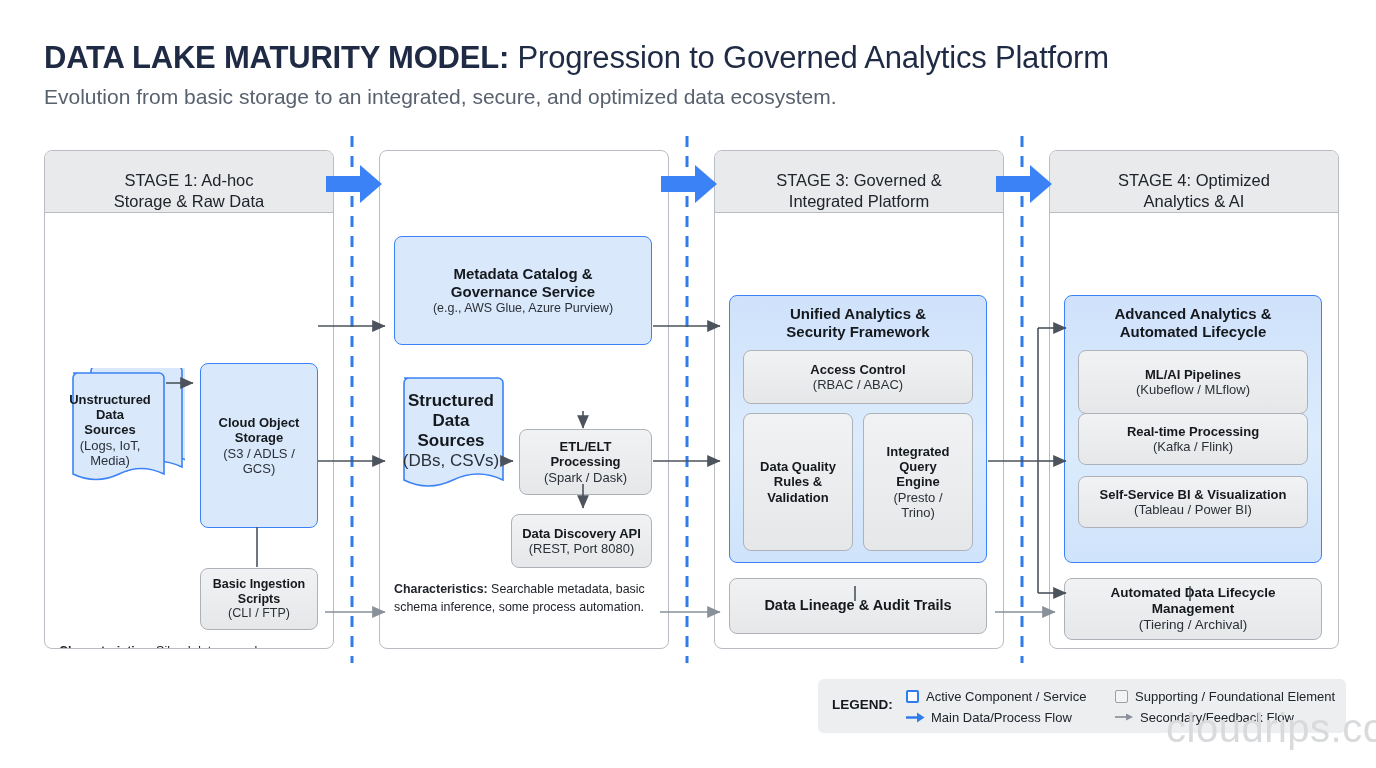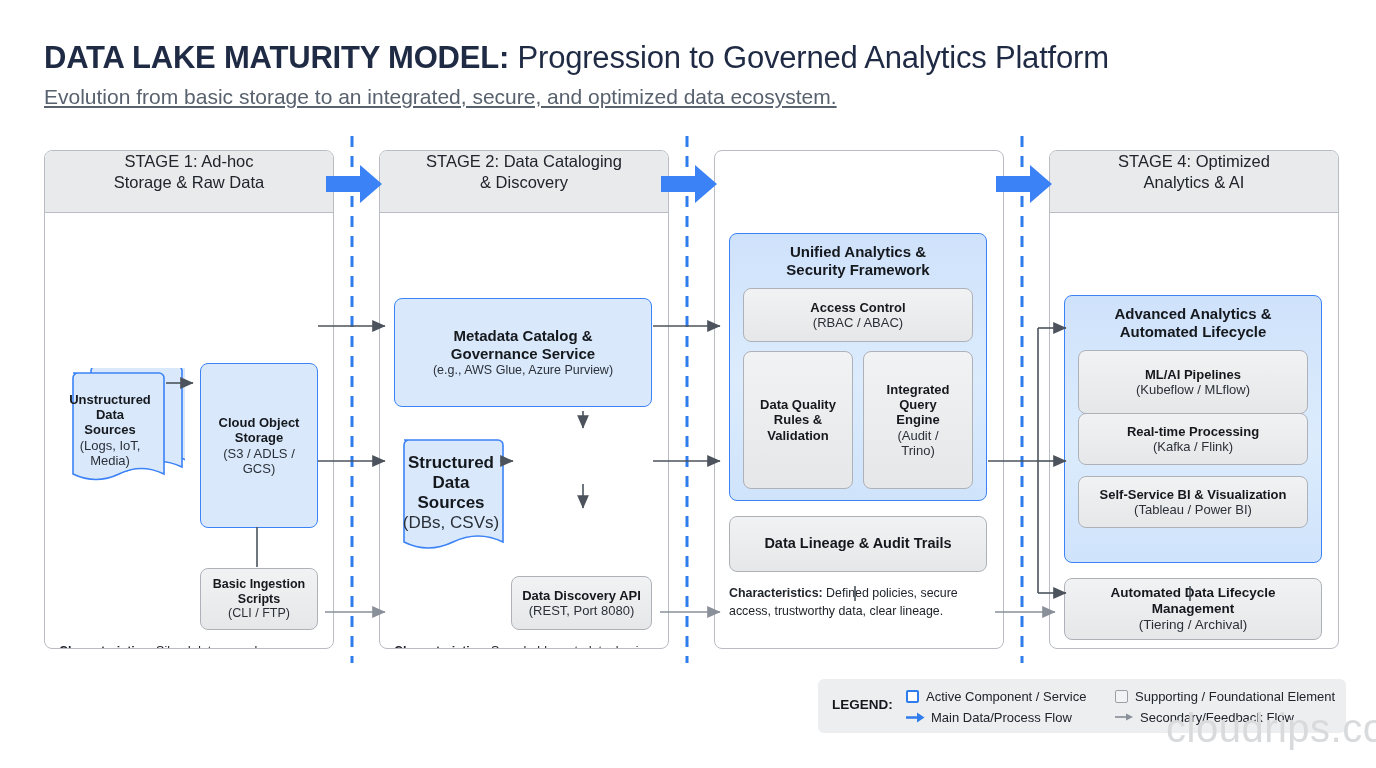--- a/index.html
+++ b/index.html
@@ -13,32 +13,32 @@
 
   
   .title {
     position: absolute; left: 44px; top: 40px; width: 1300px;
     font-size: 31px; letter-spacing: -0.2px; color: #1f2a44; white-space: nowrap;
   }
   .title .t-strong { font-weight: bold; }
   .title .t-light { font-weight: normal; }
   .subtitle {
     position: absolute; left: 44px; top: 85px; width: 1300px;
-    font-size: 21px; color: #58616e; font-weight: normal; white-space: nowrap; text-decoration: underline;
+    font-size: 21px; color: #58616e; font-weight: normal; white-space: nowrap;
   }
 
   
   .stage {
     position: absolute; top: 150px; width: 290px; height: 499px;
     border: 1px solid #b9bcc2; border-radius: 8px; background: #ffffff;
     overflow: hidden;
   }
   .stage-head {
     height: 62px; background: #e9eaec; border-bottom: 1px solid #b9bcc2;
-    display: flex; align-items: flex-start; justify-content: center;
+    display: flex; align-items: flex-end; justify-content: center;
     text-align: center; font-size: 16.5px; color: #20242b; line-height: 1.26;
     padding: 0 10px;
   }
   .stage-body { position: relative; height: 436px; }
 
   
   .node {
     position: absolute; border-radius: 8px;
     display: flex; flex-direction: column; align-items: center; justify-content: center;
     text-align: center; padding: 4px 6px; line-height: 1.18;
@@ -145,56 +145,61 @@
         <div class="n-sub">(CLI / FTP)</div>
       </div>
 
       <div class="chars" style="left:14px; top:430px; width:262px;">
         <b>Characteristics:</b><span> Siloed data, no schema, limited visibility. High manual effort.</span>
       </div>
     </div>
   </div>
 
   <div class="stage" id="st2" style="left:379px;">
-    <div class="stage-head">
-      <div><span>STAGE 2: Data Cataloging</span><br><span>&amp; Discovery</span></div>
-    </div>
     <div class="stage-body">
 
       <div class="node active" style="left:14px; top:85px; width:258px; height:109px; font-size:15px;">
         <div class="n-title">Metadata Catalog &amp;</div>
         <div class="n-title">Governance Service</div>
         <div class="n-sub" style="font-size:12.5px; margin-top:1px;">(e.g., AWS Glue, Azure Purview)</div>
       </div>
 
       <div class="docshape" style="left:18px; top:222px; width:106px; height:124px;">
         <svg width="106" height="124" viewBox="0 0 106 124">
           <path d="M6 5 h94 a5 5 0 0 1 5 5 v97 q-25 -12 -50 0 q-25 12 -49 0 v-97 a5 5 0 0 1 5 -5 z" fill="#d9e9fb" stroke="#3b82f6" stroke-width="1.6"></path>
         </svg>
         <div class="doclabel" style="top:18px; width:106px; font-size:17px;">
           <b>Structured</b><br>
           <b>Data</b><br>
           <b>Sources</b><br>
           <span>(DBs, CSVs)</span>
         </div>
       </div>
 
+      <div class="node support" style="left:139px; top:278px; width:133px; height:66px; font-size:13px;">
+        <div class="n-title">ETL/ELT</div>
+        <div class="n-title">Processing</div>
+        <div class="n-sub">(Spark / Dask)</div>
+      </div>
 
       <div class="node support" style="left:131px; top:363px; width:141px; height:54px; font-size:13px;">
         <div class="n-title">Data Discovery API</div>
         <div class="n-sub">(REST, Port 8080)</div>
       </div>
 
       <div class="chars" style="left:14px; top:430px; width:262px;">
         <b>Characteristics:</b><span> Searchable metadata, basic schema inference, some process automation.</span>
       </div>
     </div>
   </div>
 
   <div class="stage" id="st3" style="left:714px;">
+    <div class="stage-head">
+      <div><span>STAGE 3: Governed &amp;</span><br><span>Integrated Platform</span></div>
+    </div>
     <div class="stage-body">
 
       <div class="node active-grad" style="left:14px; top:82px; width:258px; height:268px; justify-content:flex-start; padding-top:9px;">
         <div class="n-title" style="font-size:15px;">Unified Analytics &amp;</div>
         <div class="n-title" style="font-size:15px;">Security Framework</div>
       </div>
 
       <div class="node support" style="left:28px; top:137px; width:230px; height:54px; font-size:13px;">
         <div class="n-title">Access Control</div>
         <div class="n-sub">(RBAC / ABAC)</div>
@@ -203,21 +208,21 @@
       <div class="node support" style="left:28px; top:200px; width:110px; height:138px; font-size:13px;">
         <div class="n-title">Data Quality</div>
         <div class="n-title">Rules &amp;</div>
         <div class="n-title">Validation</div>
       </div>
 
       <div class="node support" style="left:148px; top:200px; width:110px; height:138px; font-size:13px;">
         <div class="n-title">Integrated</div>
         <div class="n-title">Query</div>
         <div class="n-title">Engine</div>
-        <div class="n-sub">(Audit /</div>
+        <div class="n-sub">(Presto /</div>
         <div class="n-sub">Trino)</div>
       </div>
 
       <div class="node support" style="left:14px; top:365px; width:258px; height:56px; font-size:14.5px;">
         <div class="n-title">Data Lineage &amp; Audit Trails</div>
       </div>
 
       <div class="chars" style="left:14px; top:434px; width:262px;">
         <b>Characteristics:</b><span> Defined policies, secure access, trustworthy data, clear lineage.</span>
       </div>

